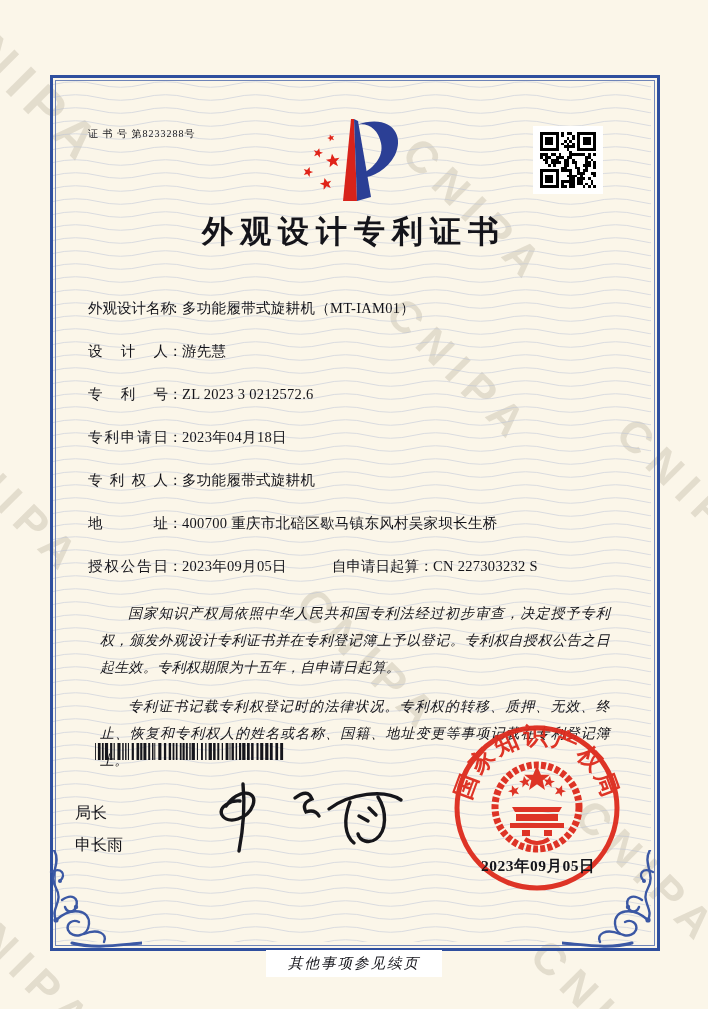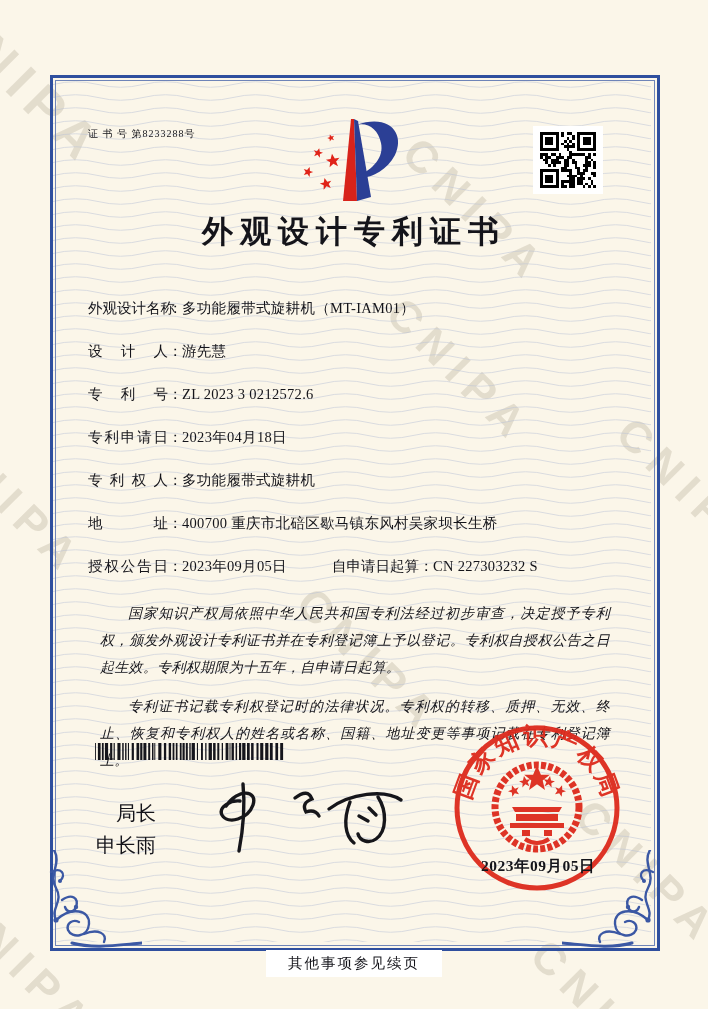--- a/index.html
+++ b/index.html
@@ -40,35 +40,35 @@
   .flabel{display:inline-flex;justify-content:space-between;width:80px;vertical-align:bottom;}
   .fcolon{display:inline-block;width:14px;}
   .fvalue{letter-spacing:0.3px;}
   .frow .pair2{position:absolute;left:244px;top:0;}
   .paras{position:absolute;left:88px;top:588px;width:534px;z-index:3;}
   .paras p{
     margin:12px;font-size:14px;line-height:27px;text-indent:2em;
     text-align:justify;font-style:italic;letter-spacing:0.3px;
   }
   .barcode{position:absolute;left:95px;top:743px;z-index:3;}
-  .signer{position:absolute;left:96px;top:797px;z-index:3;
-    font-family:"Liberation Sans","DejaVu Sans",sans-serif;font-size:20px;line-height:32px;text-align:right;}
+  .signer{position:absolute;left:75px;top:797px;z-index:3;
+    font-family:"Liberation Sans","DejaVu Sans",sans-serif;font-size:16px;line-height:32px;}
   .signature{position:absolute;left:198px;top:778px;z-index:3;}
   .seal{position:absolute;left:452px;top:723px;z-index:3;opacity:0.95;}
   .seal-date{position:absolute;left:481px;top:856px;z-index:4;font-size:15.5px;font-weight:bold;letter-spacing:0.5px;}
   .footer-page{position:absolute;left:0;right:0;top:919px;z-index:3;text-align:center;font-size:12.5px;}
   .ornament{position:absolute;z-index:4;}
   .ornament.left{left:42px;top:850px;}
   .ornament.right{left:562px;top:850px;transform:scaleX(-1);}
   .cont-note{
     position:absolute;left:0;right:0;top:950px;z-index:3;text-align:center;
   }
   .cont-note span{
     display:inline-block;background:#ffffff;padding:4px 22px;
-    font-size:14.5px;letter-spacing:2px;
+    font-size:14.5px;font-style:italic;letter-spacing:2px;
   }
 </style>
 </head>
 <body>
 
 <div class="page">
 
   <div class="wm big" style="left:-30px;top:-12px;">CNIPA</div>
   <div class="wm" style="left:428px;top:128px;">CNIPA</div>
   <div class="wm" style="left:412px;top:288px;">CNIPA</div>

